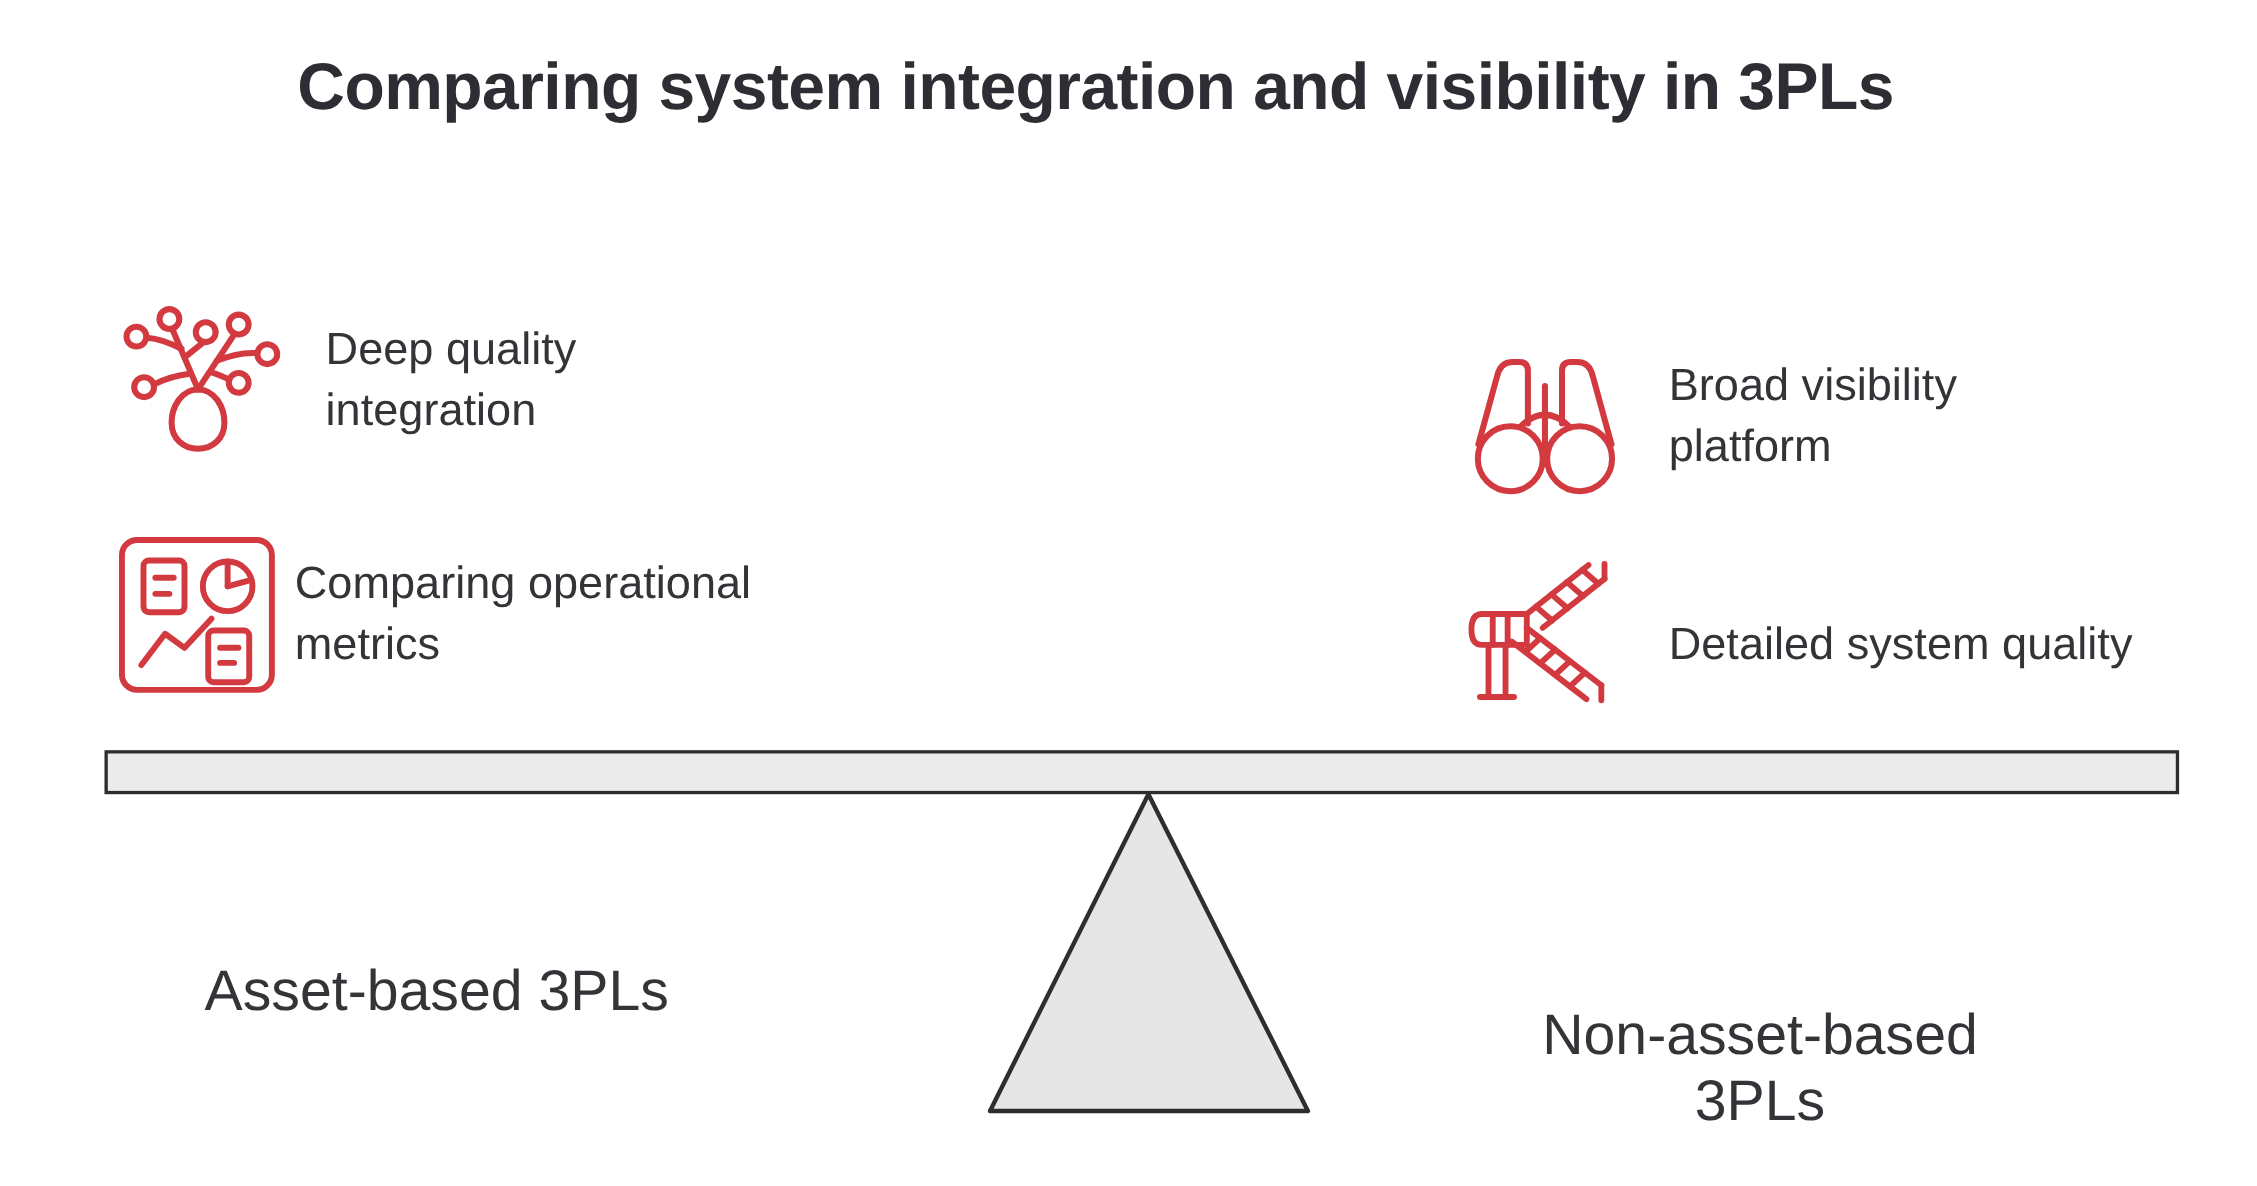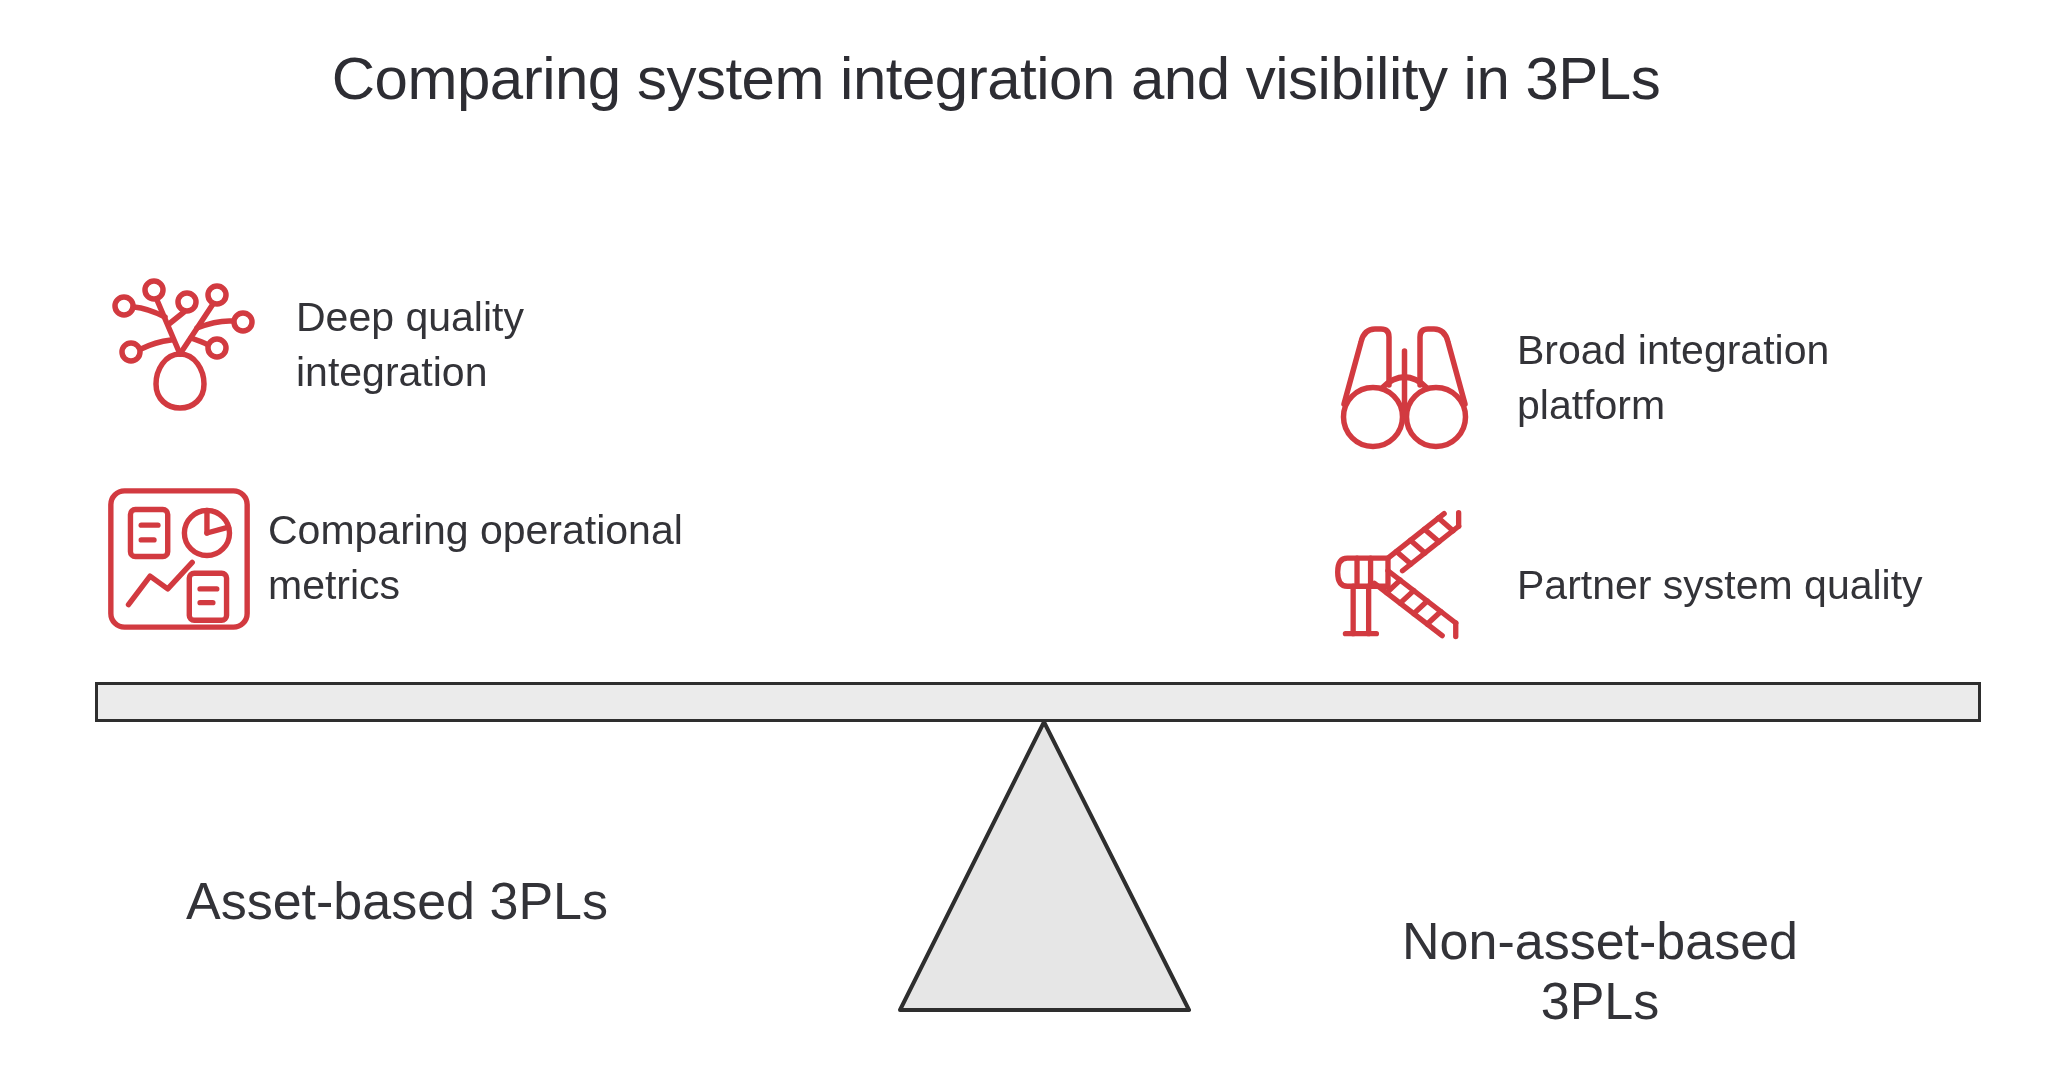--- a/index.html
+++ b/index.html
@@ -11,21 +11,21 @@
     font-family: "Liberation Sans", sans-serif;
     overflow: hidden;
   }
   .title {
     position: absolute;
     top: 44px;
     left: 0;
     width: 1992px;
     text-align: center;
     font-size: 60px;
-    font-weight: 400;
+    font-weight: 700;
     letter-spacing: -0.5px;
     color: #2d2d33;
   }
   .feature-text {
     position: absolute;
     font-size: 41px;
     line-height: 55px;
     color: #333338;
   }
   .icon-box { position: absolute; }
@@ -110,21 +110,21 @@
   <div class="icon-box" style="left:1332px; top:313px; width:145px; height:145px;">
     <svg viewBox="0 0 145 145" fill="none" stroke="#d23a40" stroke-width="5.5" stroke-linecap="round" stroke-linejoin="round">
       <circle cx="41" cy="104" r="29.5"></circle>
       <circle cx="104" cy="104" r="29.5"></circle>
       <path d="M12 91 L29 29 Q32 16 43 16 L49 16 Q57 16 57 24 L57 72"></path>
       <path d="M133 91 L116 29 Q113 16 102 16 L96 16 Q88 16 88 24 L88 72"></path>
       <path d="M72.5 38 V98"></path>
       <path d="M50 75 Q72.5 53 95 75"></path>
     </svg>
   </div>
-  <div class="feature-text txt-r1">Broad integration platform</div>
+  <div class="feature-text txt-r1">Broad visibility platform</div>
 
   <div class="icon-box" style="left:1328px; top:503px; width:150px; height:150px;">
     <svg viewBox="0 0 155 155" fill="none" stroke="#d23a40" stroke-width="5.5" stroke-linecap="round" stroke-linejoin="round">
       <path d="M20 57 H62 V86 H20 Q10 86 10 71.5 Q10 57 20 57 Z"></path>
       <path d="M30 57 V86"></path>
       <path d="M44 57 V86"></path>
       <path d="M26 86 V135"></path>
       <path d="M42 86 V135"></path>
       <path d="M18 135 H50"></path>
       <path d="M62 57 L120 11"></path>
@@ -136,21 +136,21 @@
       <path d="M114.2 15.6 L129.2 28.6"></path>
       <path d="M62 70 L132 124"></path>
       <path d="M48 83 L118 137"></path>
       <path d="M132 124 V138"></path>
       <path d="M74.6 79.7 L60.6 92.7"></path>
       <path d="M88.6 90.5 L74.6 103.5"></path>
       <path d="M102.6 101.3 L88.6 114.3"></path>
       <path d="M116.6 112.1 L102.6 125.1"></path>
     </svg>
   </div>
-  <div class="feature-text txt-r2">Partner system quality</div>
+  <div class="feature-text txt-r2">Detailed system quality</div>
 
   <div class="beam"></div>
 
   <div class="fulcrum">
     <svg viewBox="0 0 316 300" width="316" height="300">
       <path d="M158 6 L303 294 L14 294 Z" fill="#e6e6e6" stroke="#2e2e2e" stroke-width="4" stroke-linejoin="round"></path>
     </svg>
   </div>
 
   <div class="side-label left">Asset-based 3PLs</div>

